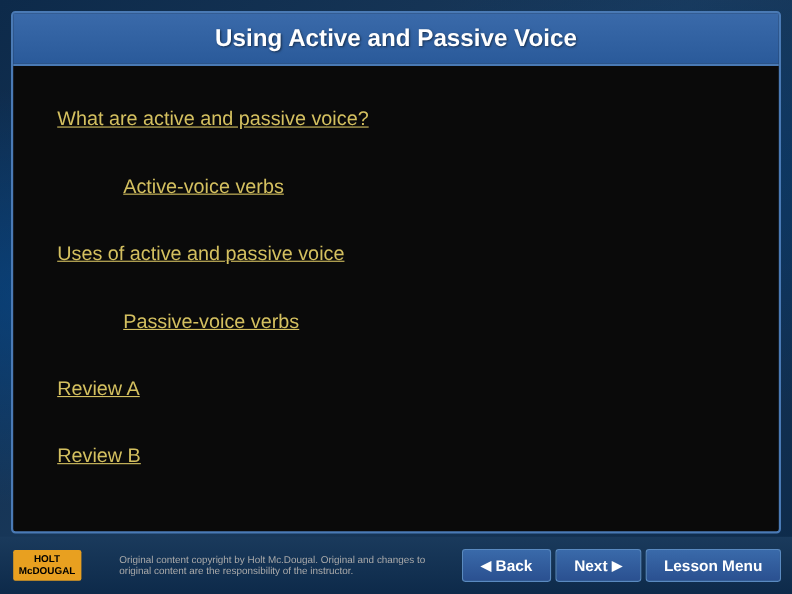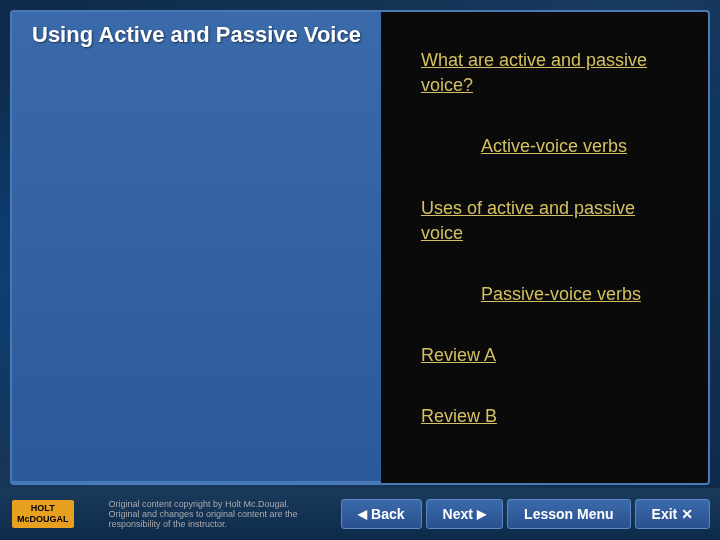--- a/index.html
+++ b/index.html
@@ -25,20 +25,21 @@
     .main-content {
       position: absolute;
       top: 10px;
       left: 10px;
       right: 10px;
       bottom: 55px;
       background: #0a0a0a;
       border: 2px solid #4a7ab5;
       border-radius: 4px;
       display: flex;
+      flex-direction: column;
     }
 
     .title-bar {
       background: linear-gradient(180deg, #3a6aaa 0%, #2a5a9a 100%);
       padding: 10px 20px;
       text-align: center;
       border-bottom: 2px solid #4a7ab5;
     }
 
     .title-bar h1 {
@@ -176,18 +177,14 @@
       <span class="arrow">◀</span>
       <span>Back</span>
     </button>
     <button class="nav-btn">
       <span>Next</span>
       <span class="arrow">▶</span>
     </button>
     <button class="nav-btn lesson-menu">
       <span>Lesson Menu</span>
     </button>
-    <button class="nav-btn exit">
-      <span>Exit</span>
-      <span>✕</span>
-    </button>
   </div>
 </div>
 
 </body></html>

